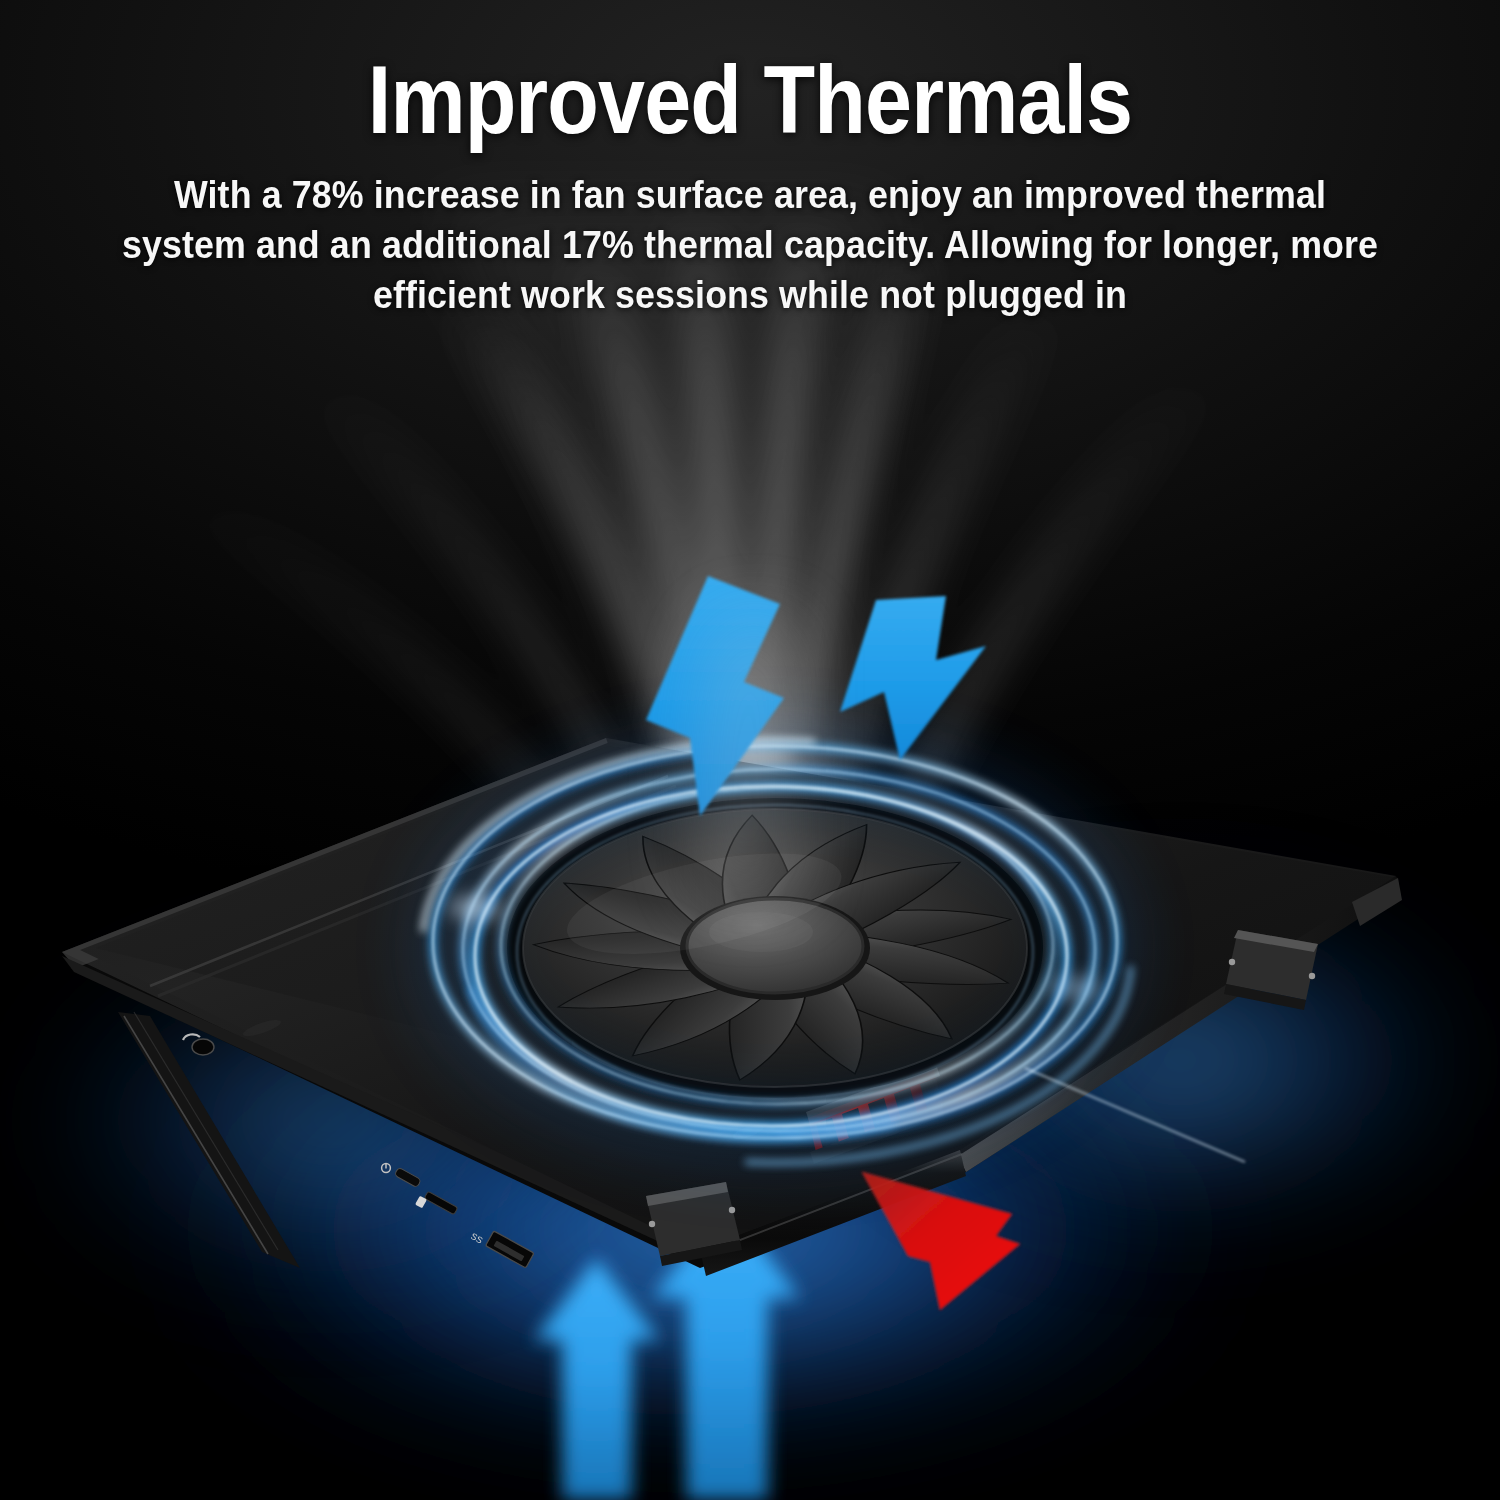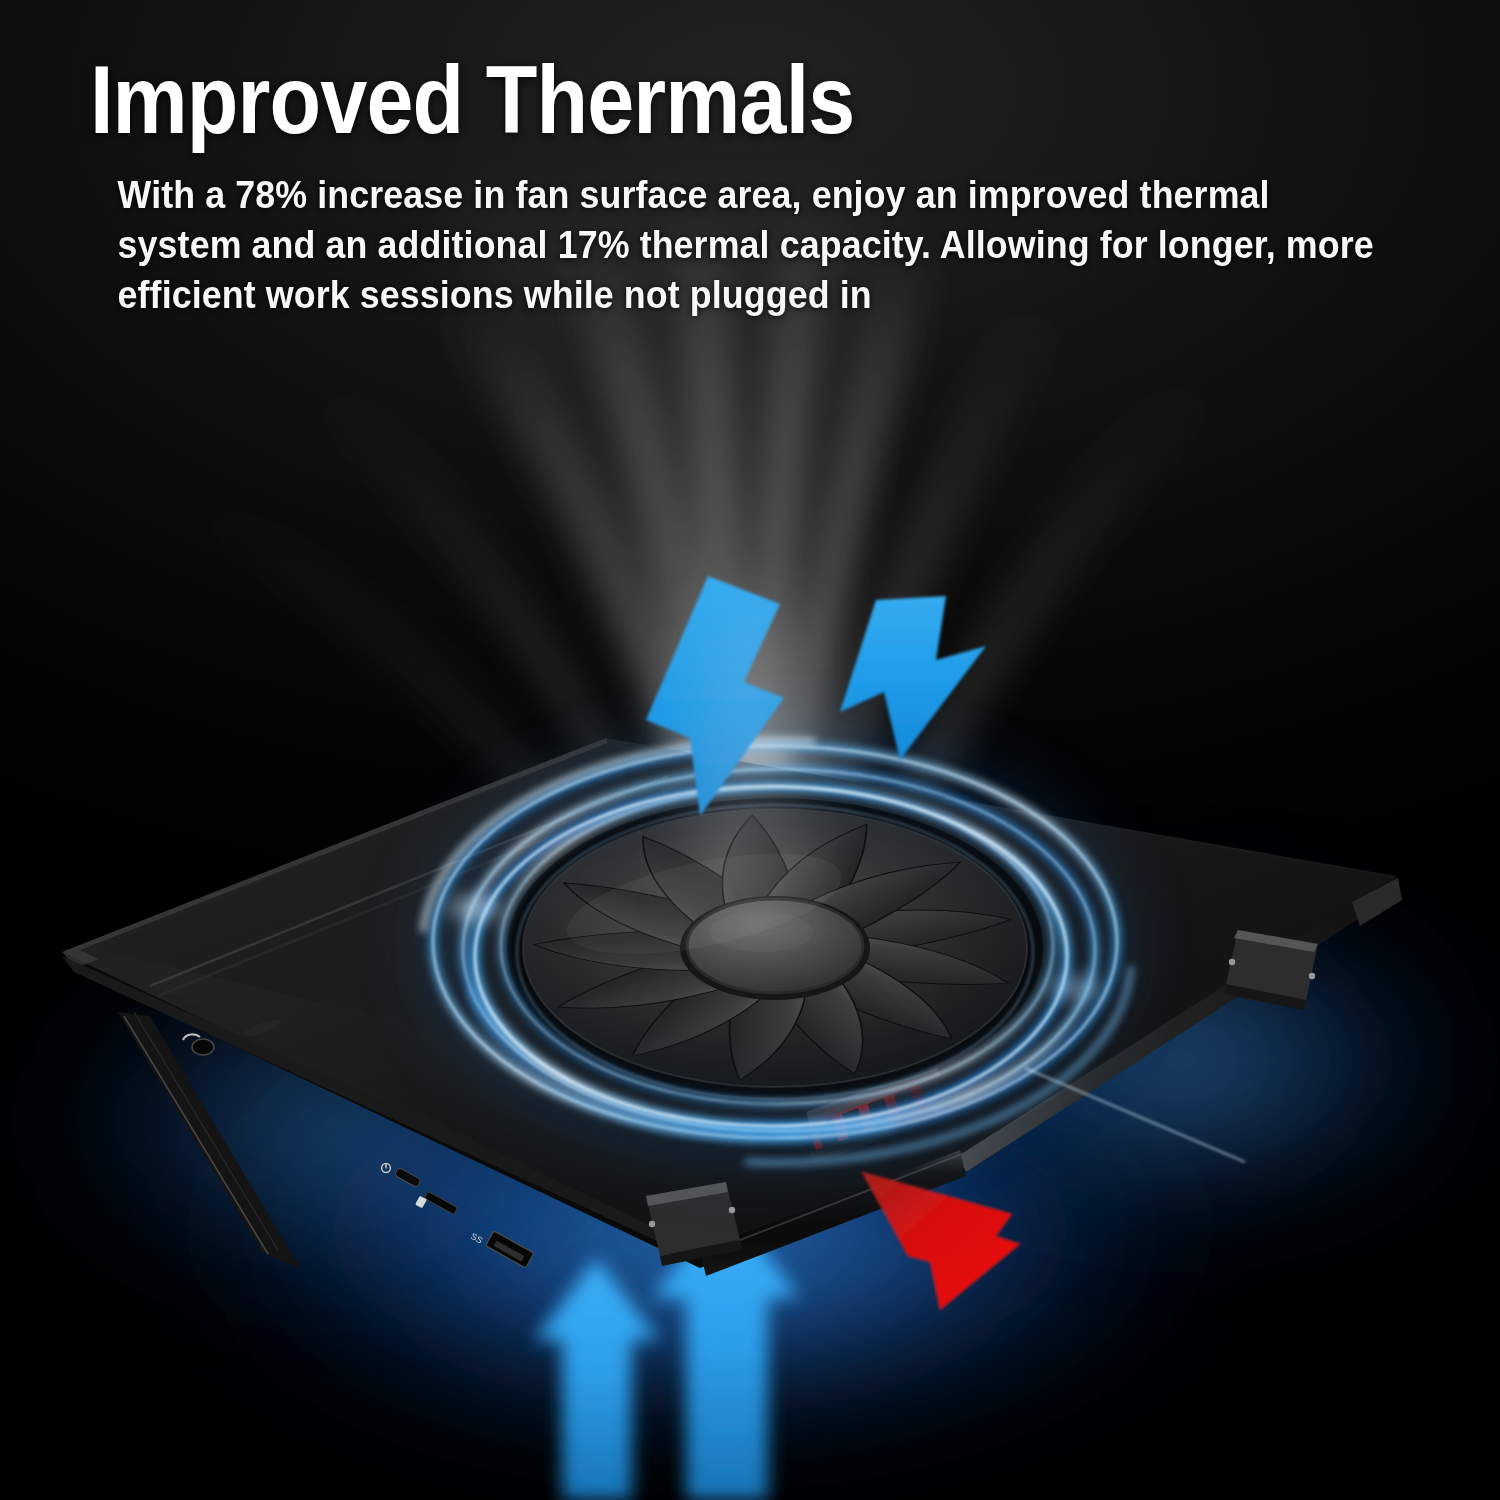--- a/index.html
+++ b/index.html
@@ -11,21 +11,21 @@
   }
   #stage{position:absolute;inset:0;width:1500px;height:1500px;overflow:hidden;background:#000;}
 
   
   .bg-base{position:absolute;inset:0;
     background:
       radial-gradient(120% 70% at 50% 6%, #222 0%, #111 35%, #050505 62%, #000 80%),
       #000;}
 
   
-  .headings{position:absolute;left:0;top:0;width:1500px;z-index:40;
+  .headings{position:absolute;left:0;top:0;width:1500px;z-index:40;text-align:center;
             pointer-events:none;}
   .title{
     margin:0;padding:52px 0 0 0;
     font-family:"Liberation Sans","DejaVu Sans",sans-serif;
     font-weight:700;font-size:96px;line-height:1.0;color:#ffffff;
     letter-spacing:-1px;
     transform:scaleX(.88);transform-origin:50% 50%;
     text-shadow:0 2px 10px rgba(0,0,0,.85);
   }
   .subtitle{

